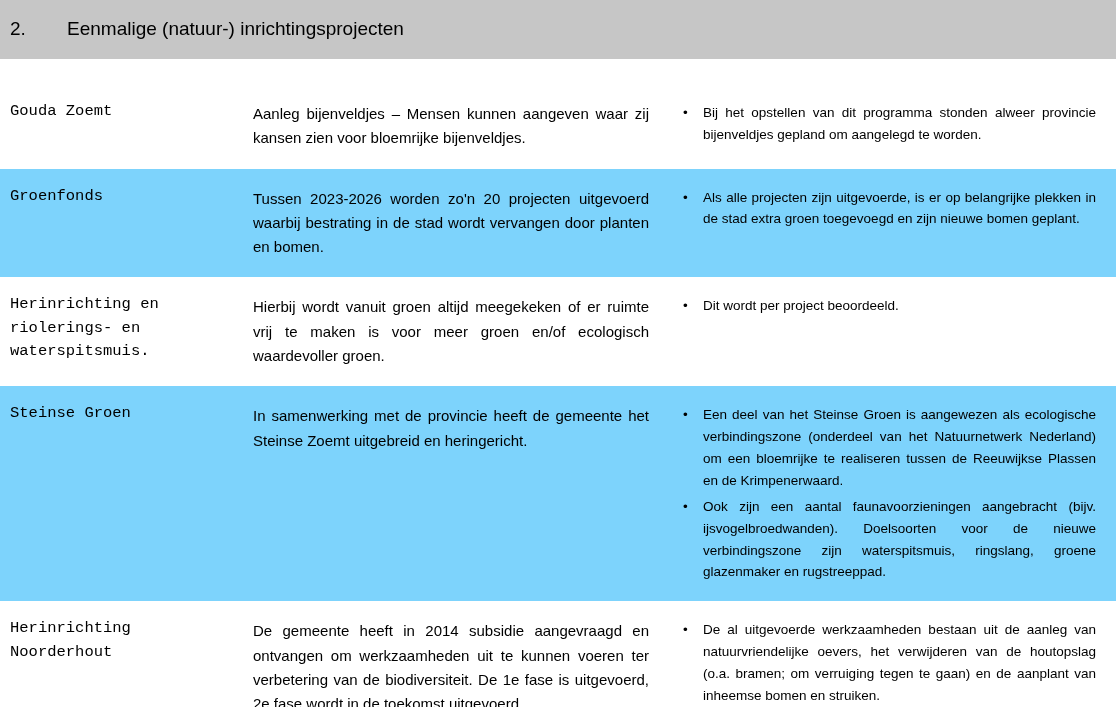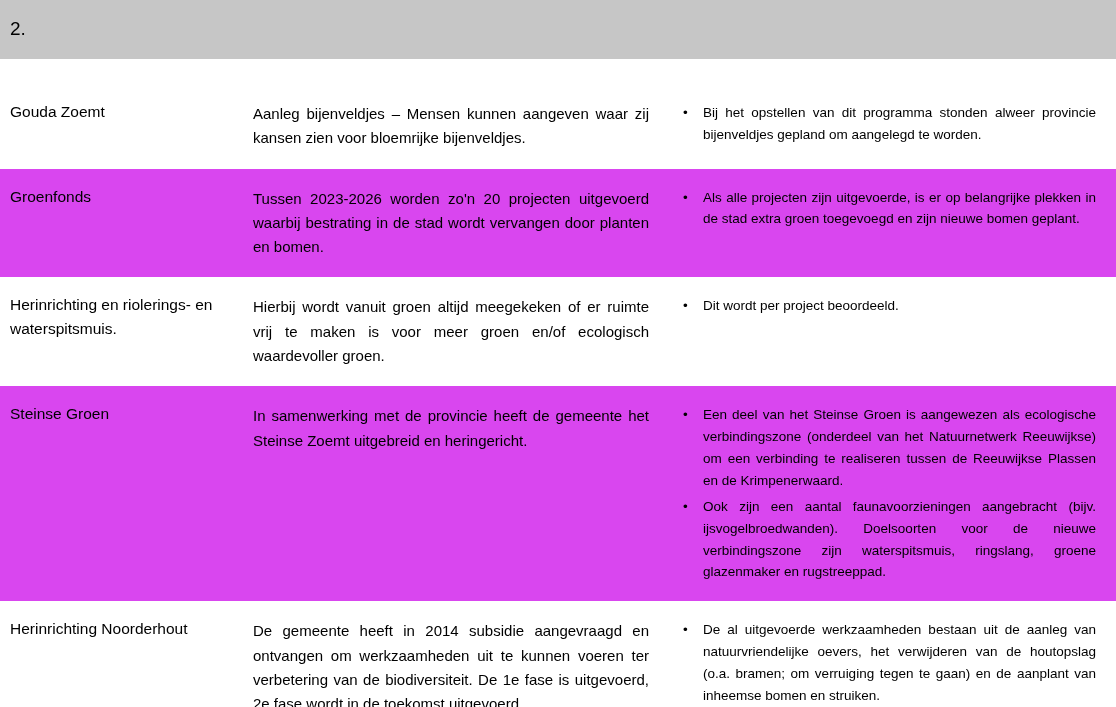--- a/index.html
+++ b/index.html
@@ -42,23 +42,23 @@
     border-collapse: collapse;
     width: 1116px;
     table-layout: fixed;
   }
   table.matrix td {
     vertical-align: top;
     padding: 0;
     border: none;
   }
   .row-light > td { background: #ffffff; }
-  .row-dark > td  { background: #d946ef; }
-
-  .col-name   { width: 243px; }
+  .row-dark > td  { background: #7dd3fc; }
+
+  .col-name   { width: 243px; font-family: Liberation Mono, monospace; }
   .col-desc   { width: 430px; }
   .col-effect { width: 443px; }
   
   td.col-desc .inner {
     padding: 18px 24px 18px 10px;
     font-size: 15px;
     line-height: 1.62;
     text-align: justify;
   }
   td.col-name .inner {
@@ -95,20 +95,21 @@
     background: #ffffff;
   }
 </style>
 </head>
 <body>
 
 <div class="doc">
 
   <div class="header-band">
     <span class="header-num">2.</span>
+    <span class="header-title">Eenmalige (natuur-) inrichtingsprojecten</span>
   </div>
 
   <div class="spacer-top"></div>
 
   <table class="matrix">
     <colgroup>
       <col class="col-name">
       <col class="col-desc">
       <col class="col-effect">
     </colgroup>
@@ -165,21 +166,21 @@
       <tr class="row-dark">
         <td class="col-name">
           <div class="inner">Steinse Groen</div>
         </td>
         <td class="col-desc">
           <div class="inner">In samenwerking met de provincie heeft de gemeente het Steinse Zoemt uitgebreid en heringericht.</div>
         </td>
         <td class="col-effect">
           <div class="inner">
             <ul class="bullets">
-              <li><span class="dot">•</span><span>Een deel van het Steinse Groen is aangewezen als ecologische verbindingszone (onderdeel van het Natuurnetwerk Reeuwijkse) om een verbinding te realiseren tussen de Reeuwijkse Plassen en de Krimpenerwaard.</span></li>
+              <li><span class="dot">•</span><span>Een deel van het Steinse Groen is aangewezen als ecologische verbindingszone (onderdeel van het Natuurnetwerk Nederland) om een bloemrijke te realiseren tussen de Reeuwijkse Plassen en de Krimpenerwaard.</span></li>
               <li><span class="dot">•</span><span>Ook zijn een aantal faunavoorzieningen aangebracht (bijv. ijsvogelbroedwanden). Doelsoorten voor de nieuwe verbindingszone zijn waterspitsmuis, ringslang, groene glazenmaker en rugstreeppad.</span></li>
             </ul>
           </div>
         </td>
       </tr>
 
       <tr class="row-light">
         <td class="col-name">
           <div class="inner">Herinrichting Noorderhout</div>
         </td>

